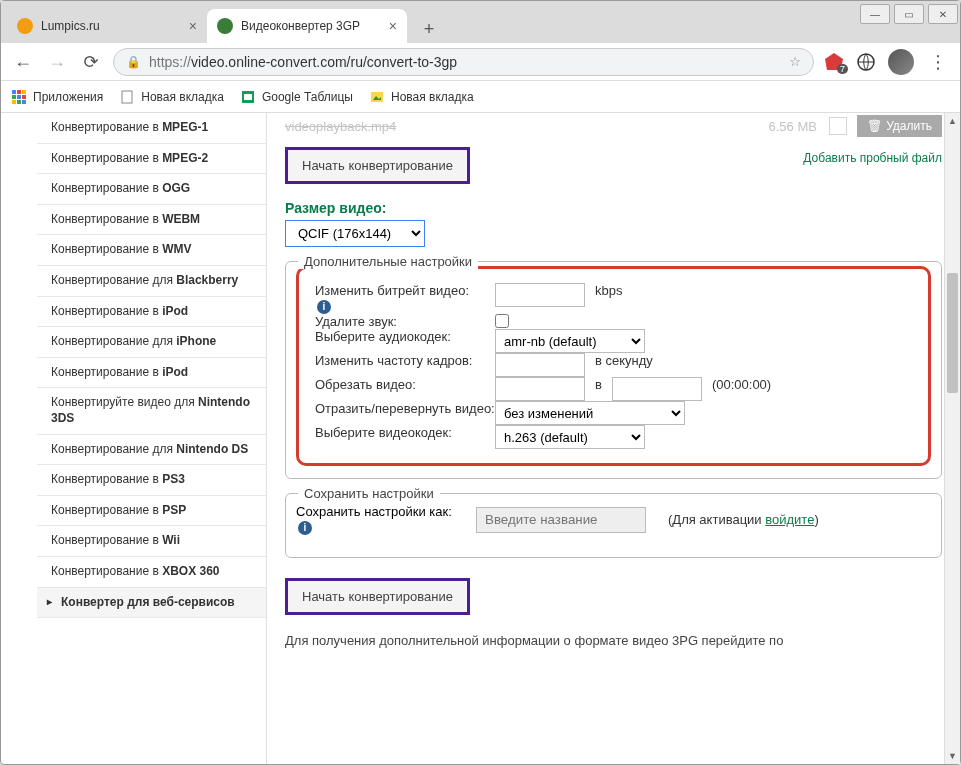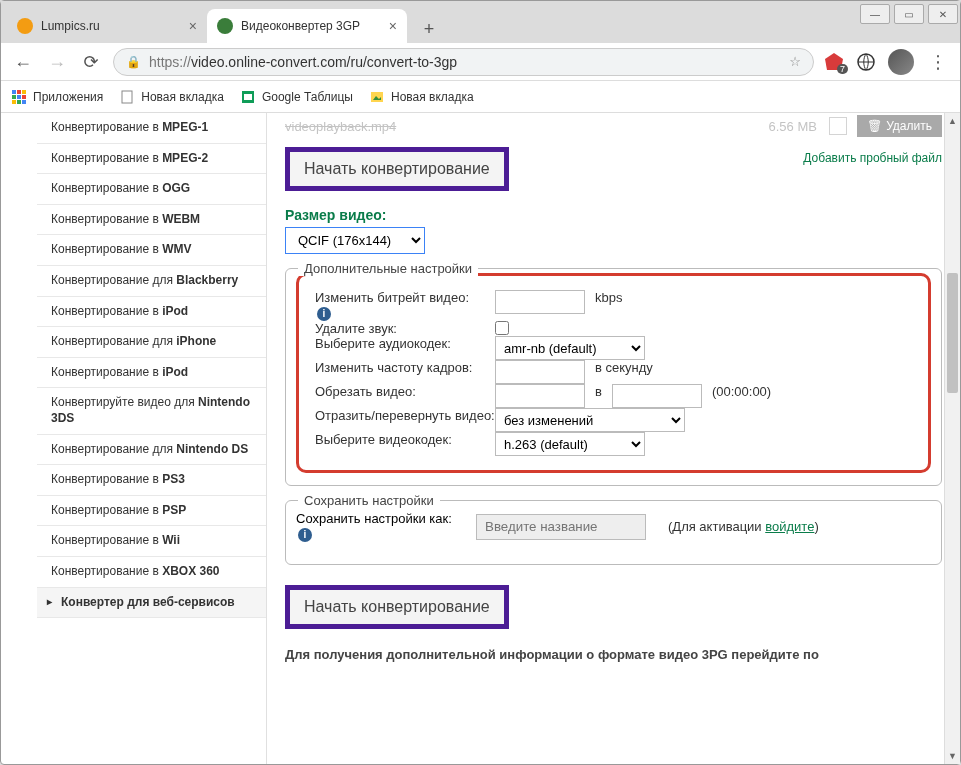--- a/index.html
+++ b/index.html
@@ -31,39 +31,39 @@
 .sidebar-item { display: block; padding: 7px 14px; font-size: 12px; color: #333; border-bottom: 1px solid #e8e8e8; cursor: pointer; line-height: 1.3; }
 .sidebar-item.expandable { background: #f5f5f5; font-weight: bold; padding-left: 24px; position: relative; }
 .sidebar-item.expandable::before { content: "▸"; position: absolute; left: 10px; font-size: 10px; }
 .sidebar-item b { font-weight: bold; }
 .main-content { flex: 1; padding: 0 18px; overflow-y: auto; position: relative; }
 .file-row { display: flex; align-items: center; padding: 2px 0 4px; color: #888; font-size: 13px; }
 .file-name { flex: 1; text-decoration: line-through; }
 .file-size { margin-right: 12px; }
 .file-icon { width: 18px; height: 18px; border: 1px solid #aaa; margin-right: 10px; }
 .delete-btn { background: #555; color: #fff; padding: 4px 10px; font-size: 12px; display: flex; align-items: center; gap: 4px; cursor: pointer; }
-.convert-btn { display: inline-block; padding: 8px 14px; background: #f4f4f4; border: 5px solid #4c1d95; font-size: 16px; color: #444; margin: 6px 0 8px; cursor: pointer; }
+.convert-btn { display: inline-block; padding: 8px 14px; background: #f4f4f4; border: 3px solid #4c1d95; font-size: 13px; color: #444; margin: 6px 0 8px; cursor: pointer; }
 .trial-link { float: right; font-size: 12px; color: #0a7c4a; margin-top: 10px; cursor: pointer; }
 .section-label { color: #0a7c4a; font-weight: bold; font-size: 14px; margin: 8px 0 4px; }
 .size-select { border: 1px solid #3b82f6; padding: 4px 8px; font-size: 13px; width: 140px; background: #fff; cursor: pointer; }
 .fieldset { border: 1px solid #bbb; border-radius: 6px; margin: 14px 0; padding: 0 10px 12px; position: relative; }
 .fieldset-legend { position: absolute; top: -8px; left: 12px; background: #fff; padding: 0 6px; font-size: 13px; color: #444; }
 .settings-box { border: 3px solid #d43c2f; border-radius: 10px; padding: 14px 16px; margin-top: 4px; }
 .setting-row { display: flex; align-items: flex-start; margin: 0 0; font-size: 13px; color: #333; }
 .setting-label { width: 180px; flex-shrink: 0; position: relative; }
 .info-icon { display: inline-block; width: 14px; height: 14px; border-radius: 50%; background: #2e5d8f; color: #fff; font-size: 10px; text-align: center; line-height: 14px; font-weight: bold; margin-left: 2px; cursor: pointer; }
 .setting-input { border: 1px solid #bbb; height: 24px; padding: 2px 6px; font-size: 13px; width: 90px; background: #fff; }
 .setting-select { border: 1px solid #bbb; height: 24px; padding: 2px 4px; font-size: 13px; background: #fff; cursor: pointer; }
 .setting-checkbox { width: 14px; height: 14px; cursor: pointer; }
 .unit { margin-left: 10px; font-size: 13px; }
 .save-row { display: flex; align-items: center; margin: 10px 0; font-size: 13px; }
 .save-input { border: 1px solid #bbb; background: #eee; height: 26px; padding: 2px 8px; width: 170px; }
 .activation { margin-left: 22px; font-size: 13px; color: #333; }
 .activation a { color: #0a7c4a; text-decoration: underline; cursor: pointer; }
-.footer-text { font-size: 13px; color: #444; margin: 10px 0; font-weight: bold; }
+.footer-text { font-size: 13px; color: #444; margin: 10px 0; }
 .page-scrollbar { position: absolute; right: 0; top: 0; bottom: 0; width: 16px; background: #f1f1f1; border-left: 1px solid #ddd; }
 .scroll-thumb { position: absolute; left: 2px; right: 2px; top: 160px; height: 120px; background: #c1c1c1; border-radius: 2px; }
 .scroll-arrow { position: absolute; left: 0; right: 0; height: 16px; display: flex; align-items: center; justify-content: center; font-size: 9px; color: #666; cursor: pointer; }
 </style>
 </head>
 <body>
 
 <div class="browser-window">
   <div class="window-controls">
     <div class="window-btn">—</div>

